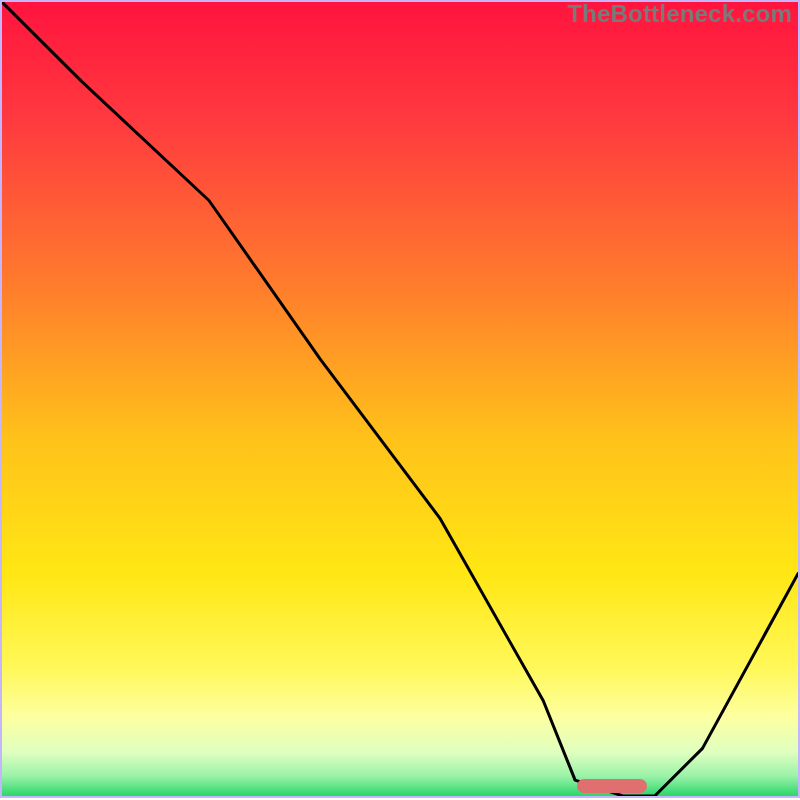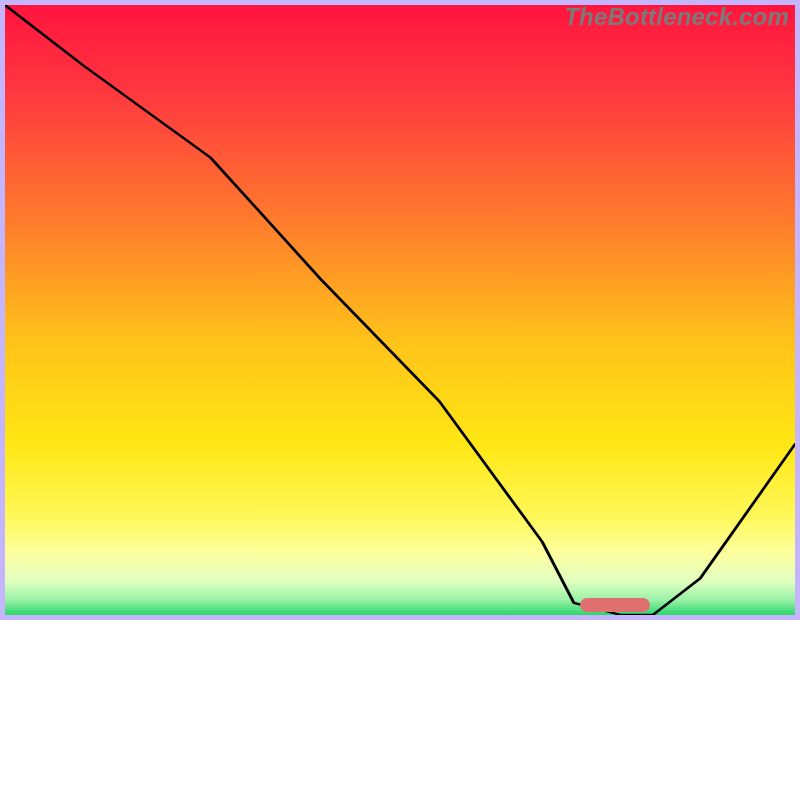--- a/index.html
+++ b/index.html
@@ -7,24 +7,23 @@
     padding: 0;
     width: 800px;
     height: 800px;
     background: #fff;
     font-family: Arial, Helvetica, sans-serif;
     overflow: hidden;
   }
   .frame {
     position: relative;
     width: 800px;
-    height: 620px;
+    height: 798px;
     box-sizing: border-box;
-    border: 5px solid #c4b5fd;
-    font-style: italic;
+    border: 2px solid #c4b5fd;
   }
   .watermark {
     position: absolute;
     top: -2px;
     right: 6px;
     font-size: 24px;
     font-weight: bold;
     color: #7a7a7a;
     letter-spacing: 0.2px;
     z-index: 4;

